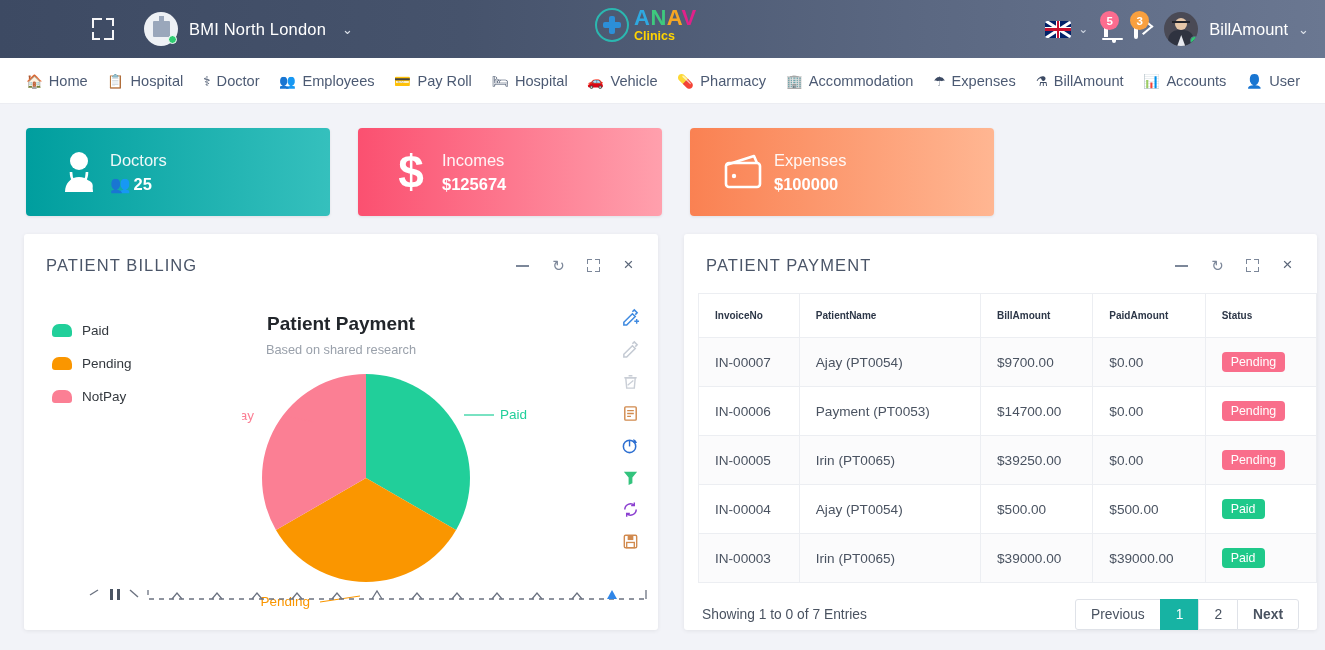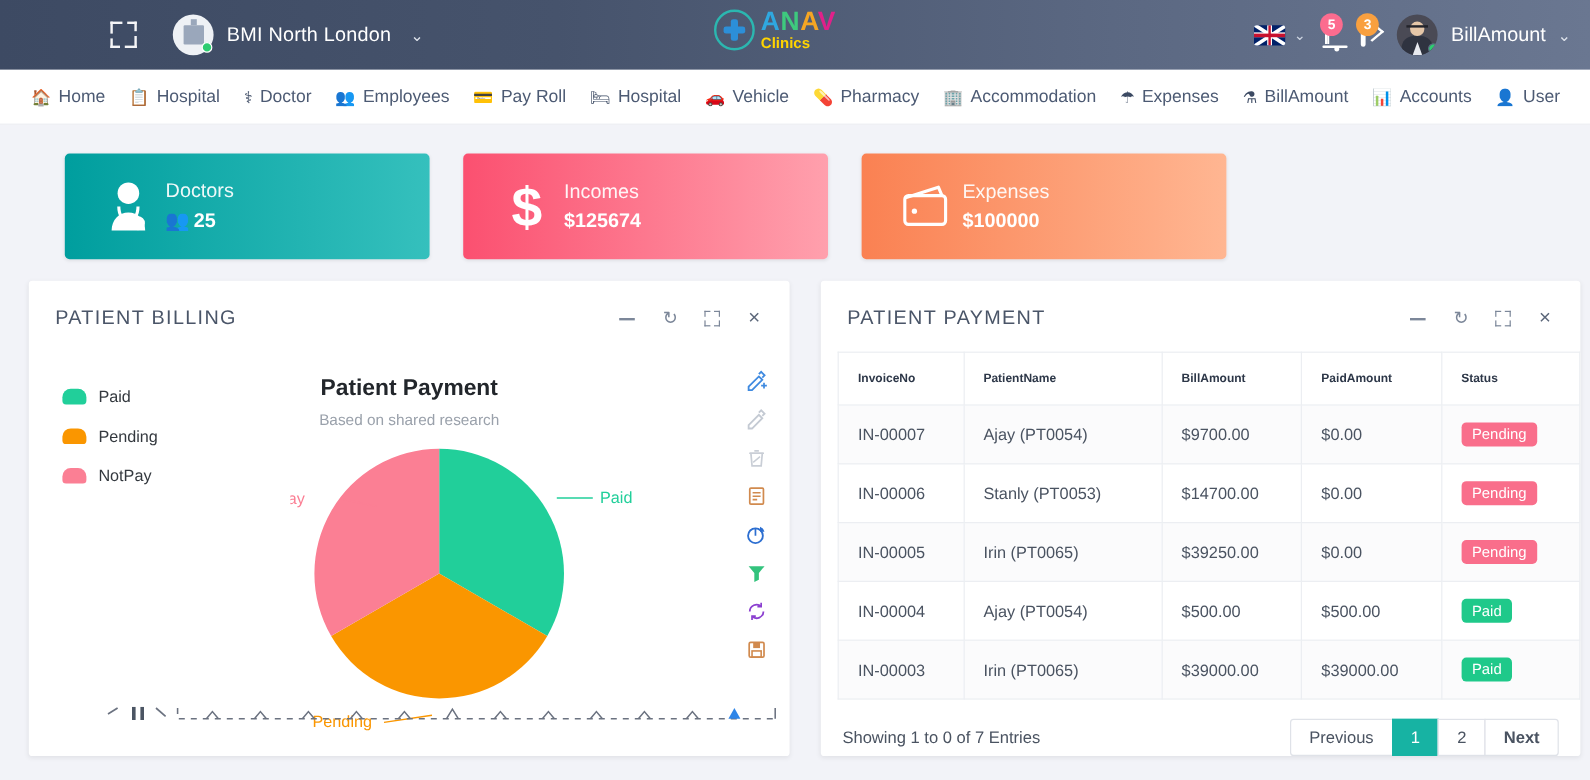--- a/index.html
+++ b/index.html
@@ -133,21 +133,21 @@
   
   .cards {
     display:flex; gap:28px; padding:22px 0 0 26px; margin-top:2px;
   }
   .card {
     width:304px; height:88px; border-radius:4px;
     display:flex; align-items:center; padding:0 0 0 22px;
     box-shadow:0 1px 3px rgba(0,0,0,.08);
     flex:0 0 auto;
   }
-  .card.teal   { background: linear-gradient(90deg,#009e9e 0%, #35c0bd 100%); margin-left: 28px; }
+  .card.teal   { background: linear-gradient(90deg,#009e9e 0%, #35c0bd 100%); }
   .card.pink   { background: linear-gradient(90deg,#fb5070 0%, #ffa0ad 100%); }
   .card.orange { background: linear-gradient(90deg,#fa8152 0%, #ffb692 100%); }
   .card.green  { background: linear-gradient(90deg,#0cc47d 0%, #5fdcae 100%); }
   .card-ic { width:62px; color:#fff; display:flex; align-items:center; justify-content:center; flex:0 0 auto;}
   .card-txt { color:#fff; }
   .card-title { font-size:16.5px; opacity:.93; margin-bottom:5px; font-weight:400; }
   .card-val { font-size:16.5px; font-weight:600; display:flex; align-items:center; gap:3px;}
 
   
   .panels { display:flex; gap:26px; padding:18px 8px 0 24px; }
@@ -556,21 +556,21 @@
         <tbody id="pay-body">
             <tr>
               <td>IN-00007</td>
               <td>Ajay (PT0054)</td>
               <td>$9700.00</td>
               <td>$0.00</td>
               <td><span class="pill pending">Pending</span></td>
             </tr>
             <tr>
               <td>IN-00006</td>
-              <td>Stanly (PT0053)</td>
+              <td>Payment (PT0053)</td>
               <td>$14700.00</td>
               <td>$0.00</td>
               <td><span class="pill pending">Pending</span></td>
             </tr>
             <tr>
               <td>IN-00005</td>
               <td>Irin (PT0065)</td>
               <td>$39250.00</td>
               <td>$0.00</td>
               <td><span class="pill pending">Pending</span></td>

